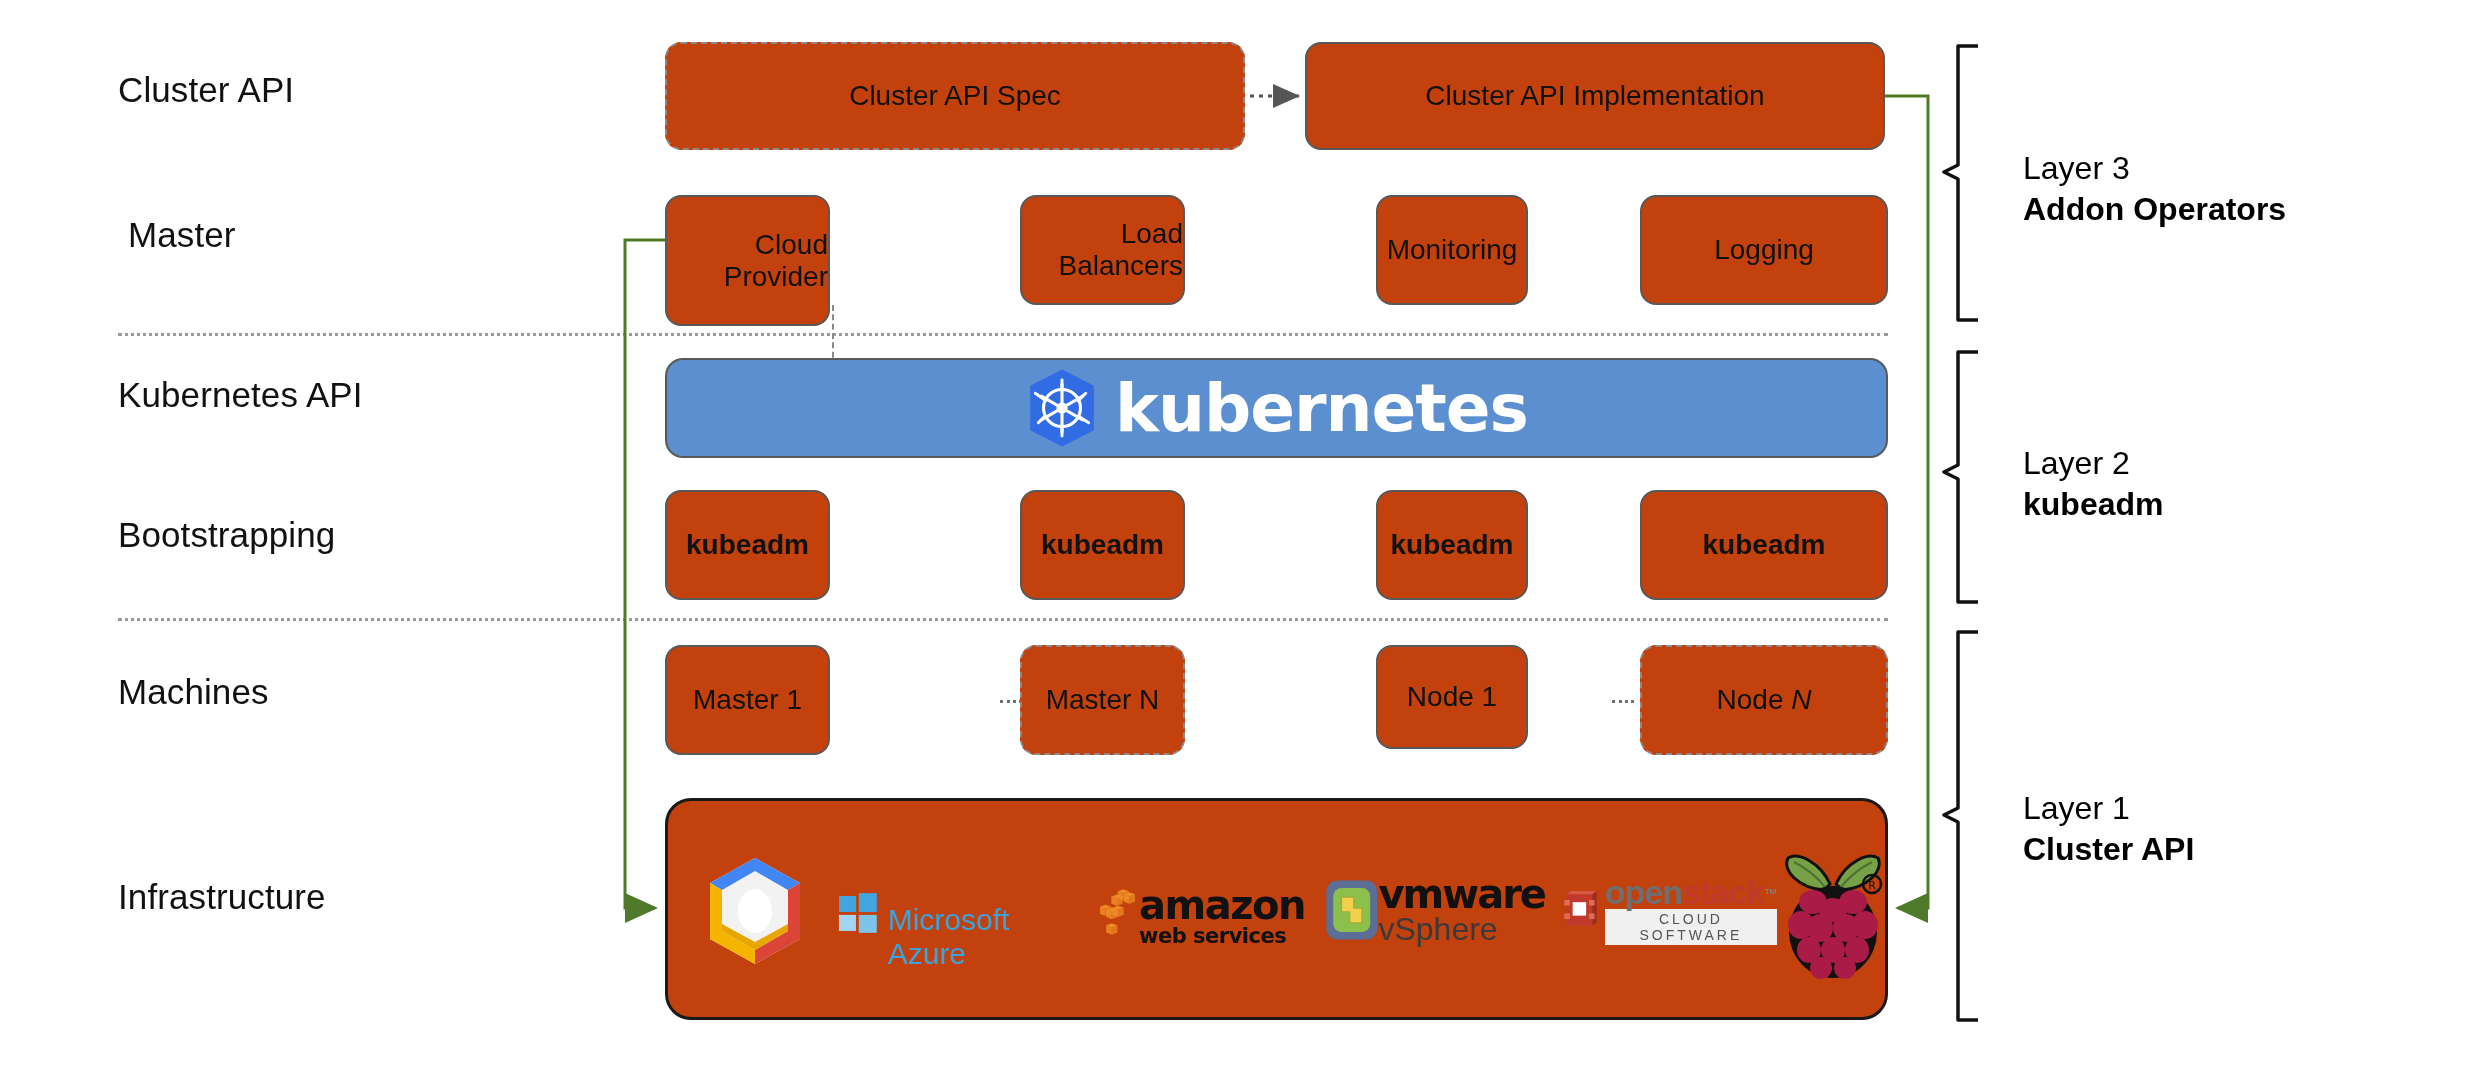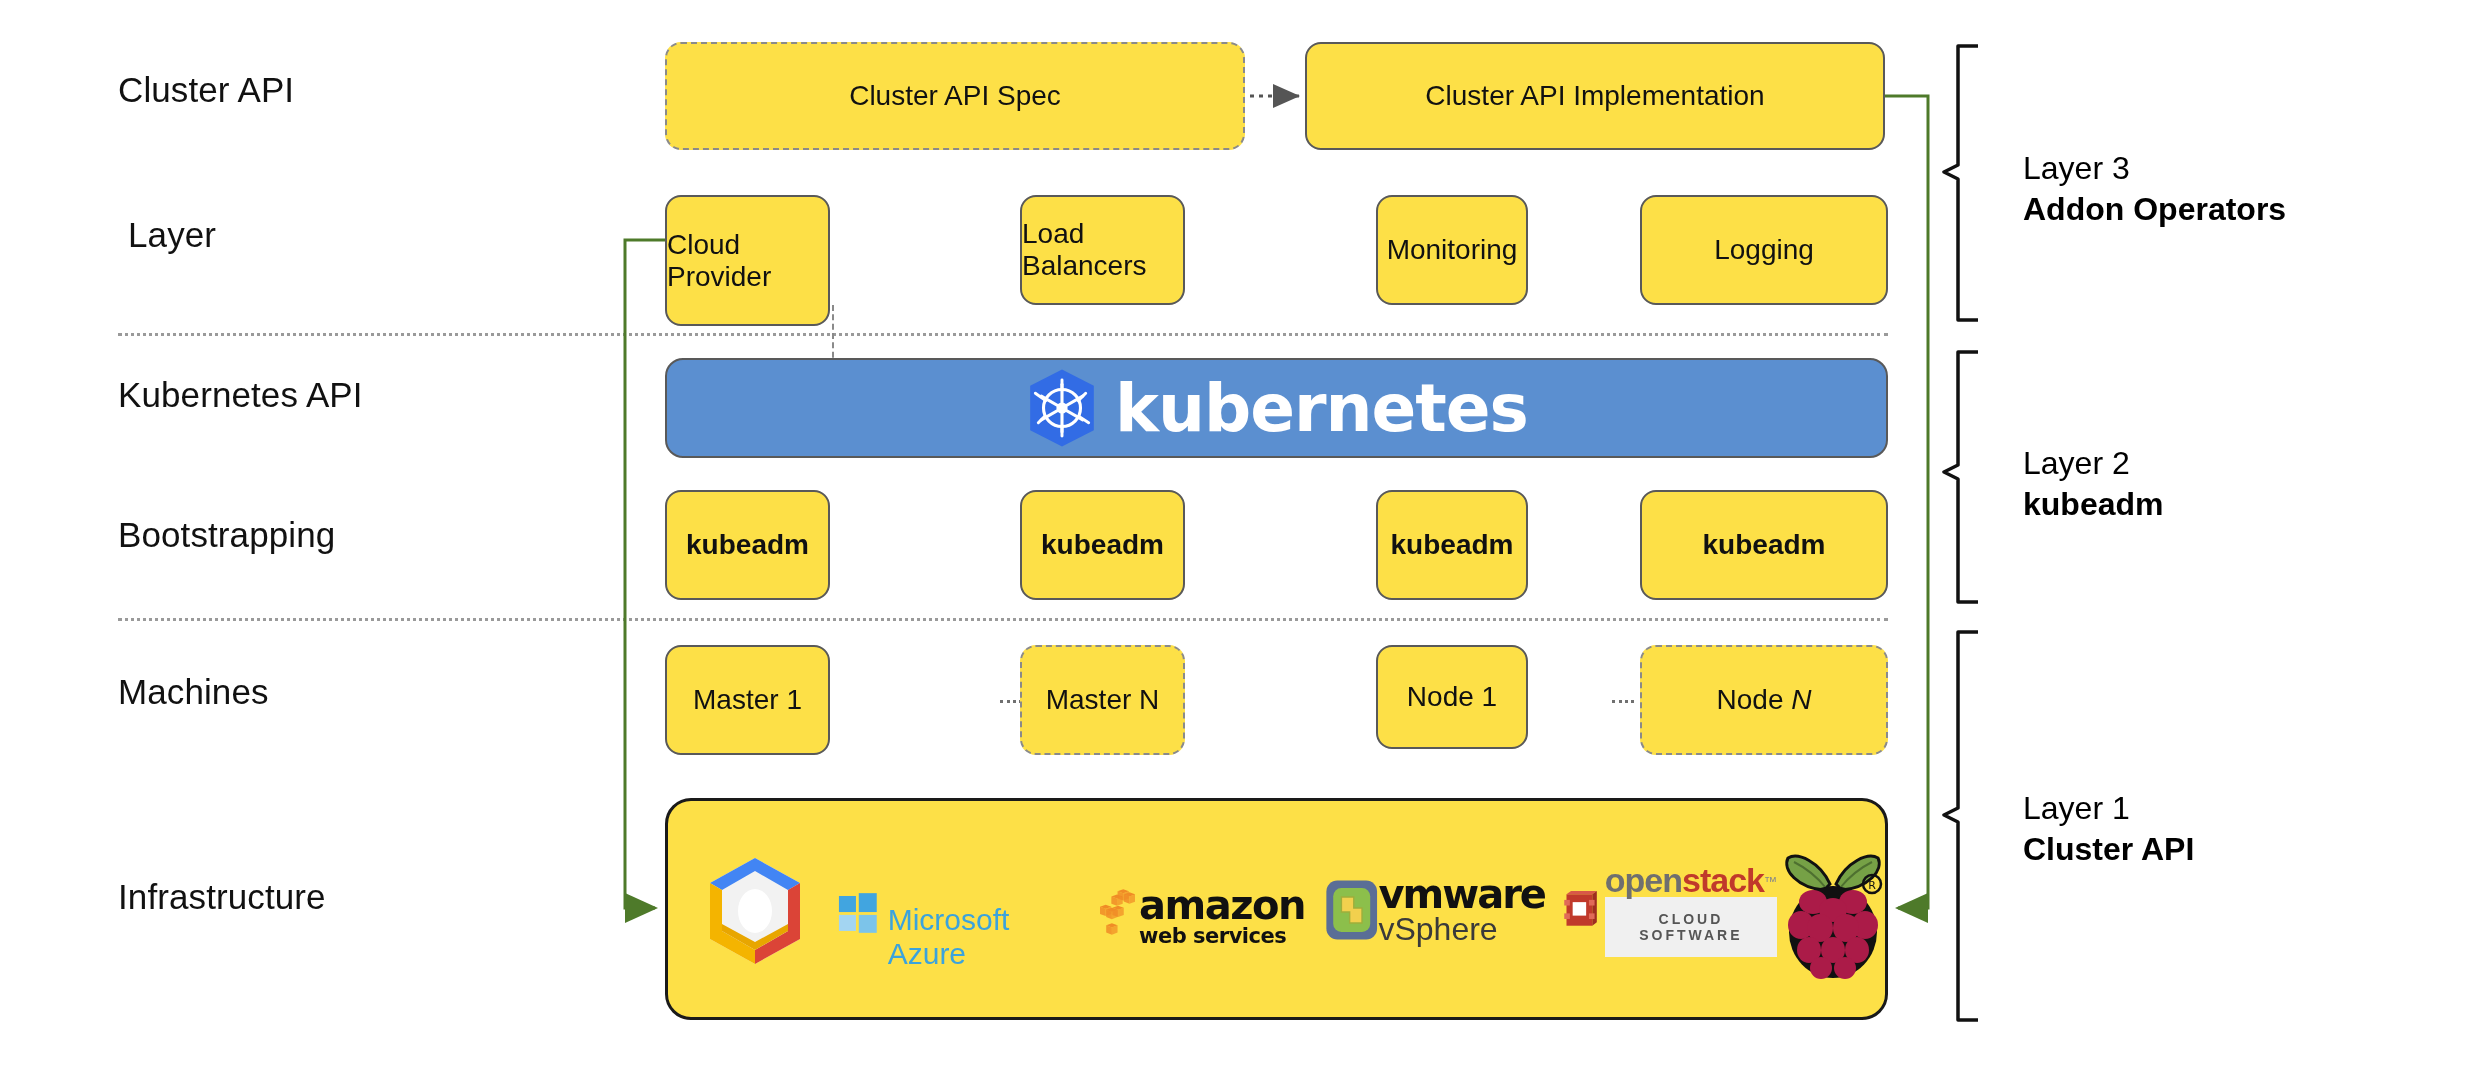--- a/index.html
+++ b/index.html
@@ -5,22 +5,22 @@
   html,body{margin:0;padding:0;background:#ffffff;}
   body{width:2490px;height:1076px;position:relative;overflow:hidden;
        font-family:"Liberation Sans","DejaVu Sans",sans-serif;color:#000;}
   .abs{position:absolute;}
 
   
   .rowlabel{font-size:35px;color:#111;letter-spacing:.1px;white-space:nowrap;}
 
   
   .box{position:absolute;box-sizing:border-box;border:2.5px solid #595959;
-       border-radius:16px;background:#fde047;display:flex;align-items:center;
-       justify-content:center;font-size:28px;color:#111;text-align:left;}
+       border-radius:16px;background:#c2410c;display:flex;align-items:center;
+       justify-content:center;font-size:28px;color:#111;text-align:right;}
   .box.dashed{border-style:dashed;border-color:#8a8a8a;border-width:2.5px;}
   .box.bold{font-weight:bold;}
   .box.thick{border:3px solid #1a1a1a;border-radius:26px;}
 
   
   .sep{position:absolute;height:0;border-top:3px dotted #9a9a9a;}
 
   
   .dots{position:absolute;height:0;border-top:3px dotted #707070;}
 
@@ -46,28 +46,28 @@
   .aws-a{font-size:40px;font-weight:bold;letter-spacing:-1.5px;line-height:.95;color:#111;
          font-family:"DejaVu Sans",sans-serif;}
   .aws-s{font-size:21px;font-weight:bold;letter-spacing:-.5px;color:#111;
          font-family:"DejaVu Sans",sans-serif;}
   .vm-w{font-size:40px;font-weight:bold;letter-spacing:-2px;color:#111;line-height:.95;
         font-family:"DejaVu Sans",sans-serif;}
   .vm-s{font-size:32px;color:#3a3a3a;line-height:1;}
   .os-o{font-size:34px;color:#6f6f6f;letter-spacing:-1px;font-weight:600;}
   .os-s{font-size:34px;color:#c0392b;letter-spacing:-1px;font-weight:bold;}
   .os-c{font-size:14px;color:#555;letter-spacing:3px;background:#f0f0f0;
-        padding:14px 6px;display:block;text-align:center;font-weight:bold;}
+        padding:2px 6px;display:block;text-align:center;}
   .tm{font-size:13px;vertical-align:super;color:#888;}
 </style>
 </head>
 <body>
 
 <div class="abs rowlabel" style="left:118px;top:70px;">Cluster API</div>
-<div class="abs rowlabel" style="left:128px;top:215px;">Layer</div>
+<div class="abs rowlabel" style="left:128px;top:215px;">Master</div>
 <div class="abs rowlabel" style="left:118px;top:375px;">Kubernetes API</div>
 <div class="abs rowlabel" style="left:118px;top:515px;">Bootstrapping</div>
 <div class="abs rowlabel" style="left:118px;top:672px;">Machines</div>
 <div class="abs rowlabel" style="left:118px;top:877px;">Infrastructure</div>
 
 <div class="sep" style="left:118px;top:333px;width:1770px;"></div>
 <div class="sep" style="left:118px;top:618px;width:1770px;"></div>
 
 <div class="box dashed" style="left:665px;top:42px;width:580px;height:108px;">
   <span>Cluster API Spec</span>

